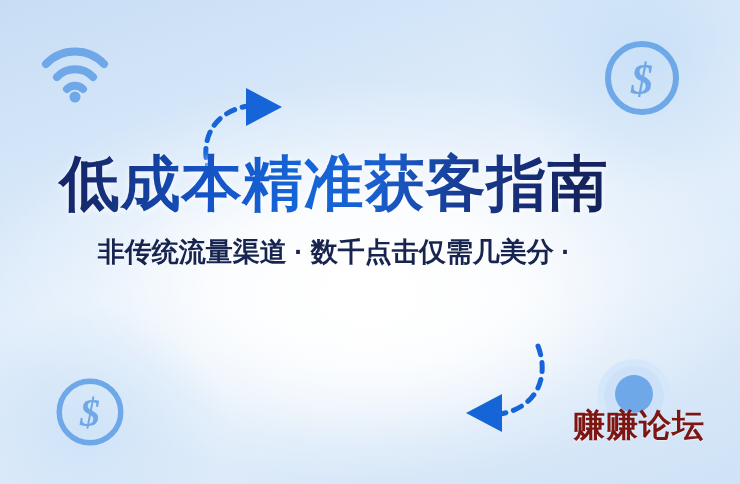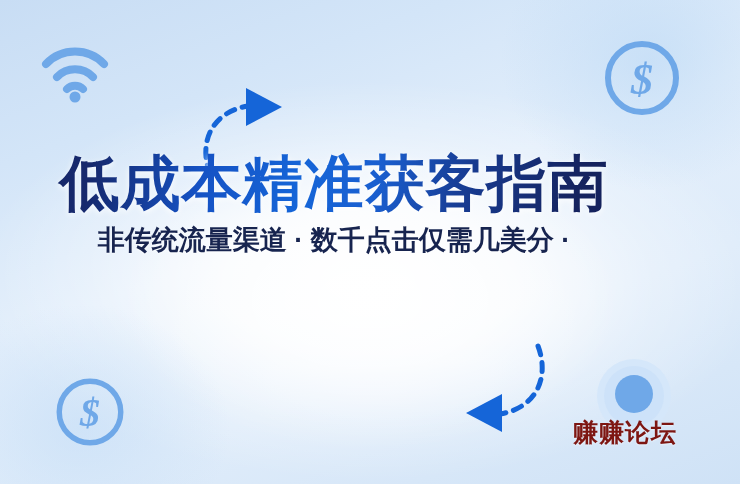--- a/index.html
+++ b/index.html
@@ -93,35 +93,35 @@
         #15235f 86%,
         #131f56 100%);
     -webkit-background-clip: text;
     background-clip: text;
     color: transparent;
     -webkit-text-fill-color: transparent;
     filter: drop-shadow(0 2px 3px rgba(255,255,255,0.85));
   }
 
   .subtitle {
-    margin: 4px auto 0 auto;
+    margin: 16px auto 0 auto;
     width: 640px;
     font-size: 27px;
     line-height: 1.45;
     font-weight: 600;
     color: #17244f;
     text-shadow: 0 1px 2px rgba(255,255,255,0.8);
   }
 
   
   .watermark {
     position: absolute;
     left: 573px;
-    top: 416px;
-    font-size: 25px;
+    top: 404px;
+    font-size: 32px;
     font-weight: 800;
     letter-spacing: 1px;
     color: #7d1612;
     text-shadow: 0 1px 2px rgba(255,255,255,0.55);
   }
 </style>
 </head>
 <body>
 
 <div id="banner">

